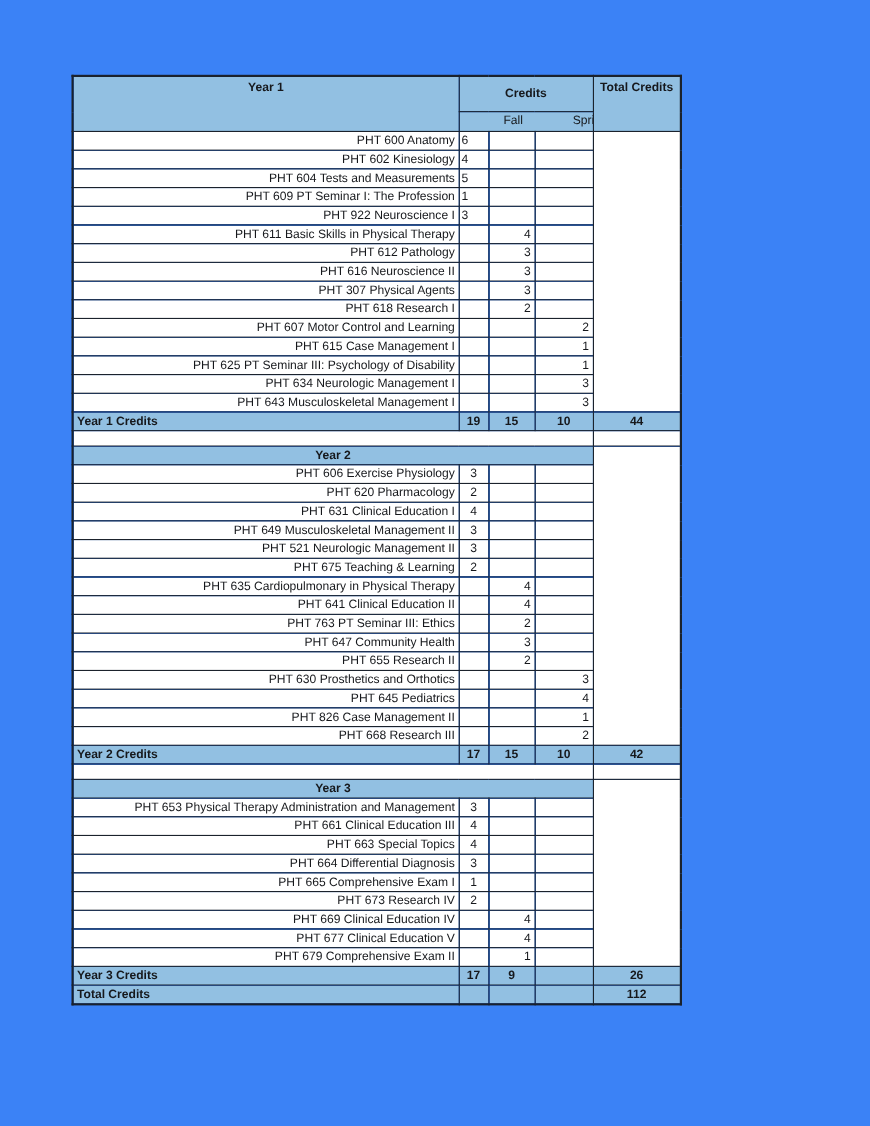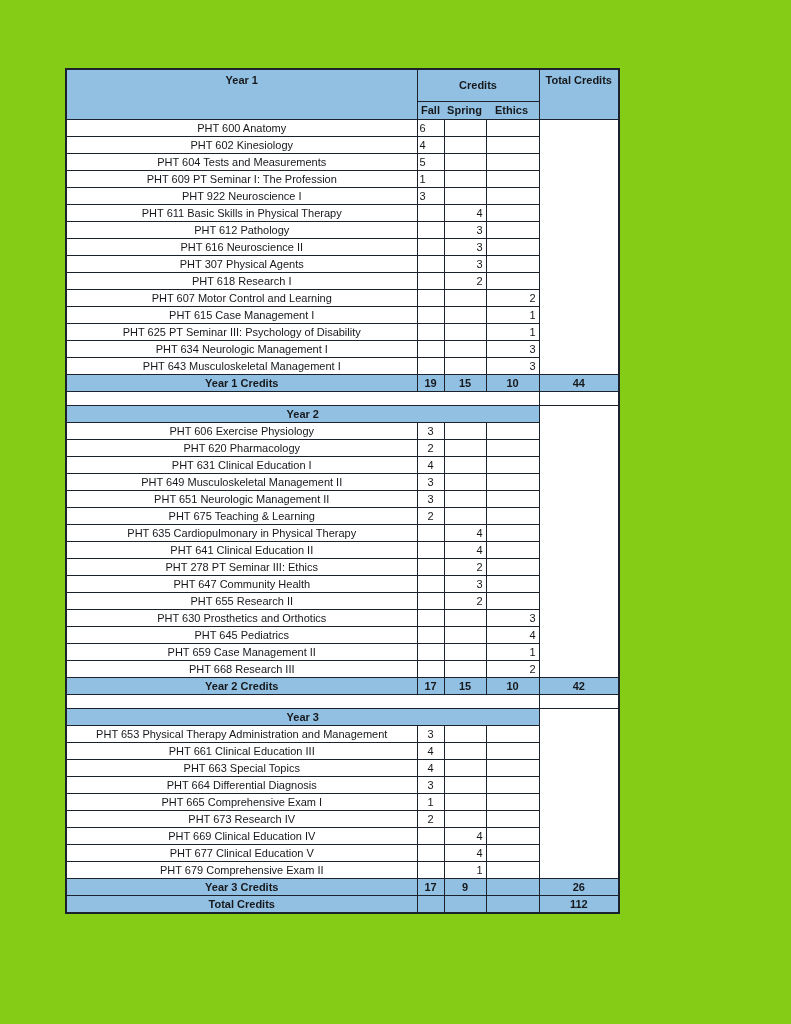--- a/index.html
+++ b/index.html
@@ -1,21 +1,21 @@
 <!DOCTYPE html>
 <html><head>
 <meta charset="utf-8">
 <style>
   html,body{margin:0;padding:0;background:#ffffff;}
   body{
     width:791px;height:1024px;overflow:hidden;
     font-family:"Liberation Sans", sans-serif;
     color:#16181c;
   }
-  .sheet{position:relative;width:791px;height:1024px;background:#84cc16;}
+  .sheet{position:relative;width:791px;height:1024px;background:#3b82f6;}
   table.curriculum{
     position:absolute;left:65px;top:68px;
     border-collapse:collapse;table-layout:fixed;width:553px;
     border:2px solid #1b222c;
     font-size:11px;
   }
   td{
     border:1px solid #1b222c;
     padding:0 3px;
     height:16px;line-height:15px;
@@ -24,32 +24,32 @@
     background:#ffffff;
   }
   .blue{background:#92c0e2;}
   .head{font-weight:bold;}
   .center{text-align:center;}
   .bold{font-weight:bold;}
   .yeartop{vertical-align:top;text-align:center;padding-top:3px;}
   .h1row td{height:31px;}
   .h2row td{height:17px;}
   .seasons{padding:0;vertical-align:middle;}
-  .seasons span{display:inline-block;text-align:center;font-weight:bold;}
+  .seasons span{display:inline-block;text-align:center;font-weight:normal;margin-left:36px;}
   .seasons span:nth-child(1){width:26px;}
   .seasons span:nth-child(2){width:42px;}
   .seasons span:nth-child(3){width:52px;}
-  .cname{text-align:center;}
+  .cname{text-align:right;}
   .num{padding:0 3px;}
   .right{text-align:right;}
   .fall-left{text-align:left;padding-left:2px;}
   .fall-center{text-align:center;}
   .merged{background:#ffffff;}
   .spacer td{height:13px;background:#ffffff;}
-  .label{text-align:center;}
+  .label{text-align:left;}
 </style>
 </head>
 <body>
 
 <div class="sheet">
   <table class="curriculum">
     <colgroup>
       <col style="width:351px">
       <col style="width:27px">
       <col style="width:42px">
@@ -193,21 +193,21 @@
           <td class="num right"></td>
           <td class="num right"></td>
         </tr>
         <tr class="crow">
           <td class="cname">PHT 649 Musculoskeletal Management II</td>
           <td class="num fall-center">3</td>
           <td class="num right"></td>
           <td class="num right"></td>
         </tr>
         <tr class="crow">
-          <td class="cname">PHT 651 Neurologic Management II</td>
+          <td class="cname">PHT 521 Neurologic Management II</td>
           <td class="num fall-center">3</td>
           <td class="num right"></td>
           <td class="num right"></td>
         </tr>
         <tr class="crow">
           <td class="cname">PHT 675 Teaching &amp; Learning</td>
           <td class="num fall-center">2</td>
           <td class="num right"></td>
           <td class="num right"></td>
         </tr>
@@ -217,21 +217,21 @@
           <td class="num right">4</td>
           <td class="num right"></td>
         </tr>
         <tr class="crow">
           <td class="cname">PHT 641 Clinical Education II</td>
           <td class="num fall-center"></td>
           <td class="num right">4</td>
           <td class="num right"></td>
         </tr>
         <tr class="crow">
-          <td class="cname">PHT 278 PT Seminar III: Ethics</td>
+          <td class="cname">PHT 763 PT Seminar III: Ethics</td>
           <td class="num fall-center"></td>
           <td class="num right">2</td>
           <td class="num right"></td>
         </tr>
         <tr class="crow">
           <td class="cname">PHT 647 Community Health</td>
           <td class="num fall-center"></td>
           <td class="num right">3</td>
           <td class="num right"></td>
         </tr>
@@ -247,21 +247,21 @@
           <td class="num right"></td>
           <td class="num right">3</td>
         </tr>
         <tr class="crow">
           <td class="cname">PHT 645 Pediatrics</td>
           <td class="num fall-center"></td>
           <td class="num right"></td>
           <td class="num right">4</td>
         </tr>
         <tr class="crow">
-          <td class="cname">PHT 659 Case Management II</td>
+          <td class="cname">PHT 826 Case Management II</td>
           <td class="num fall-center"></td>
           <td class="num right"></td>
           <td class="num right">1</td>
         </tr>
         <tr class="crow">
           <td class="cname">PHT 668 Research III</td>
           <td class="num fall-center"></td>
           <td class="num right"></td>
           <td class="num right">2</td>
         </tr>

